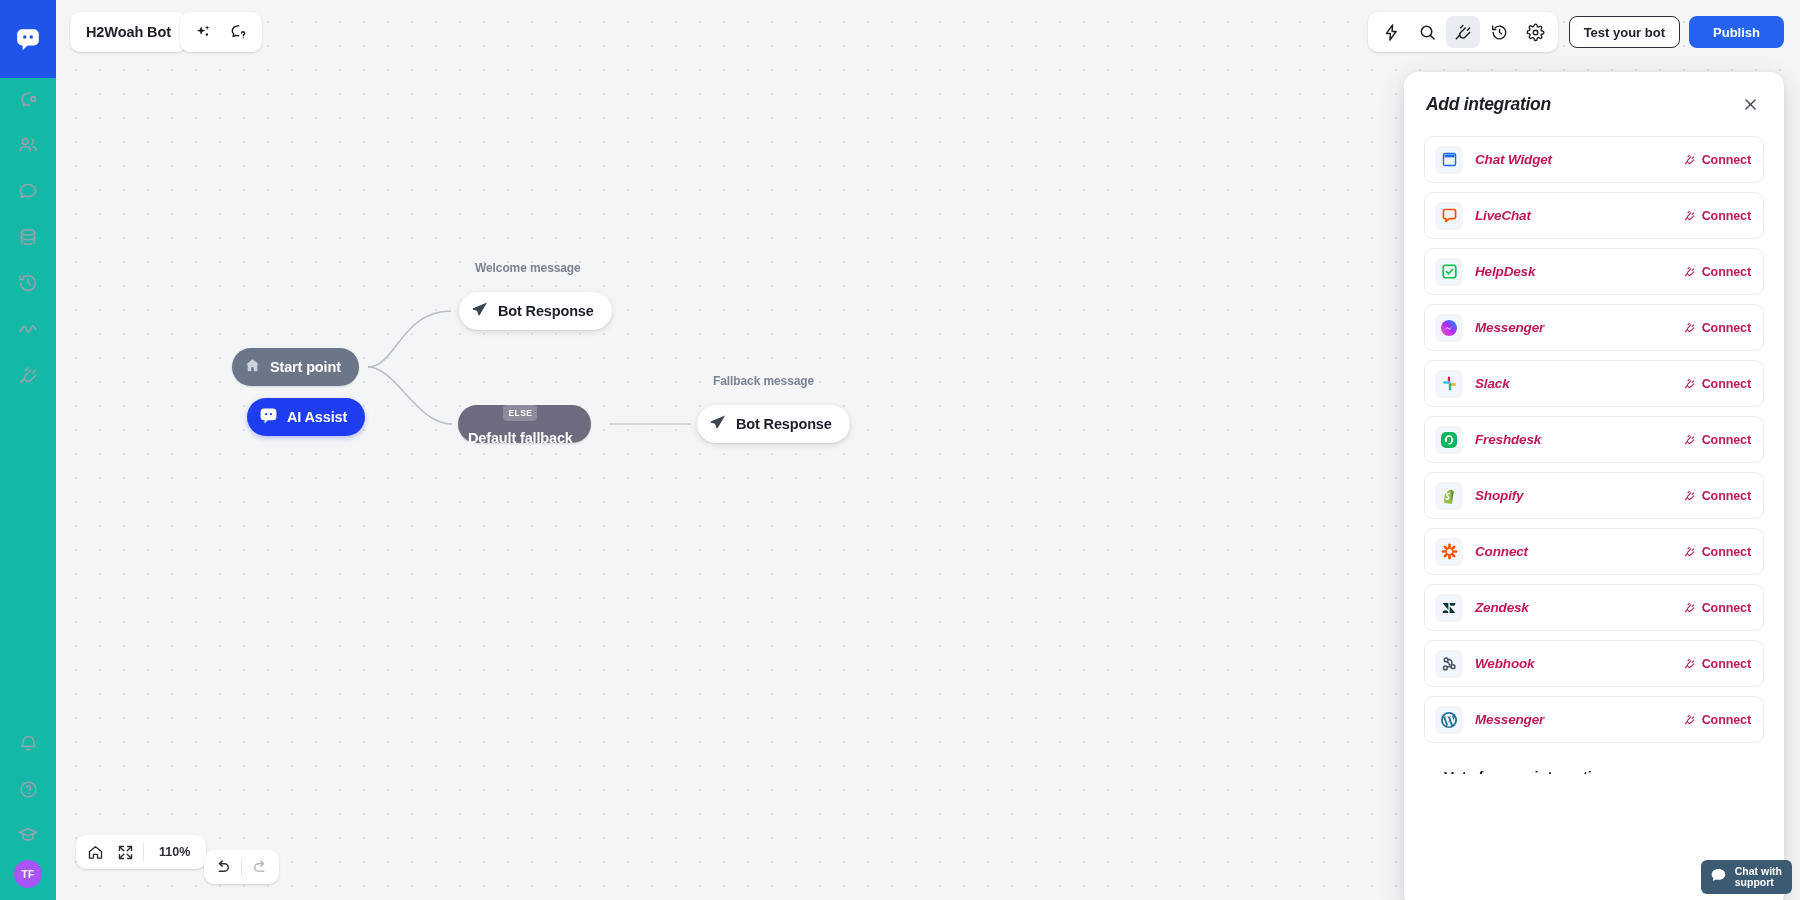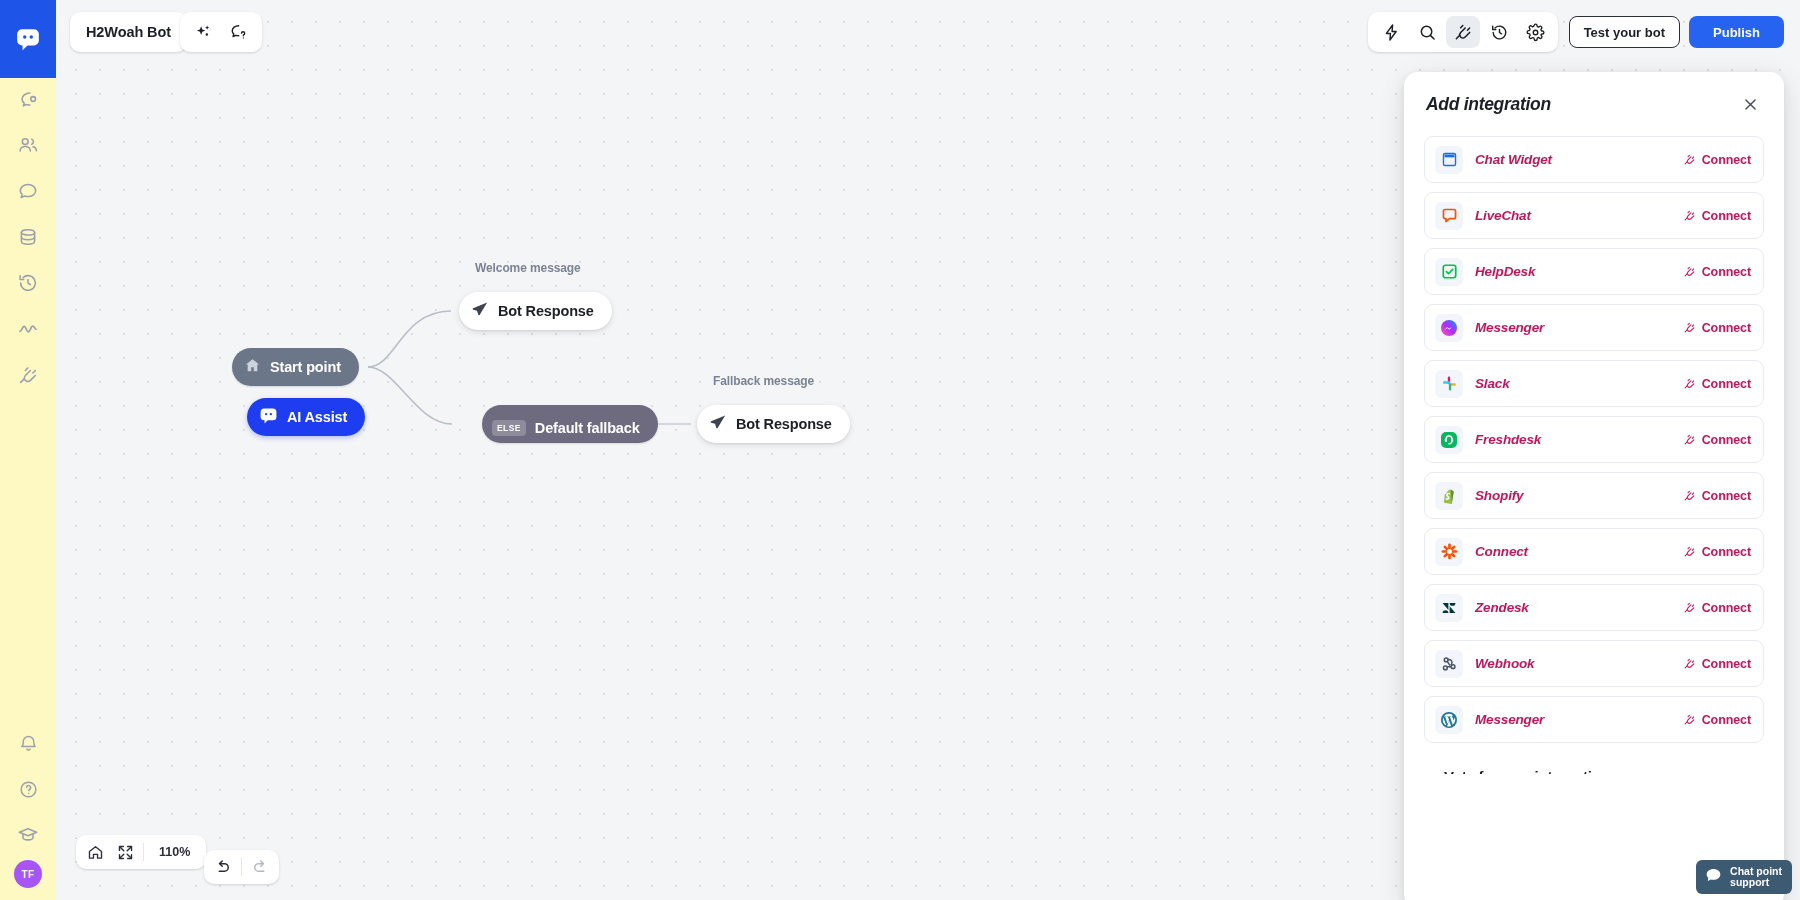--- a/index.html
+++ b/index.html
@@ -7,21 +7,21 @@
     width: 1800px; height: 900px;
     font-family: "Liberation Sans", sans-serif;
     overflow: hidden;
     background: #f4f5f6;
   }
   #app { position: relative; width: 1800px; height: 900px; }
 
   
   #rail {
     position: absolute; left: 0; top: 0; width: 56px; height: 900px;
-    background: #fef9c3; display: flex; flex-direction: column; align-items: center;
+    background: #14b8a6; display: flex; flex-direction: column; align-items: center;
     z-index: 40;
   }
   .rail-logo {
     width: 56px; height: 78px; background: #1e54e8;
     display: flex; align-items: center; justify-content: center;
   }
   .rail-item {
     width: 56px; height: 46px; display: flex; align-items: center; justify-content: center;
     color: #9aa1ad; cursor: pointer;
   }
@@ -82,22 +82,22 @@
 
   #node-start {
     left: 176px; top: 348px; height: 38px; background: #6b7689; color: #fff;
     box-shadow: 0 1px 2px rgba(16,24,40,.14);
   }
   #node-ai {
     left: 191px; top: 398px; height: 38px; background: #1e3df0; color: #fff;
     box-shadow: 0 2px 5px rgba(30,61,240,.30);
   }
   #node-fallback {
-    left: 426px; top: 405px; height: 38px; background: #6e6b80; color: #fff;
-    padding: 8px 18px 0 10px; box-shadow: 0 1px 2px rgba(16,24,40,.14);
+    left: 402px; top: 405px; height: 38px; background: #6e6b80; color: #fff;
+    padding: 0 18px 0 10px; box-shadow: 0 1px 2px rgba(16,24,40,.14); flex-direction: column;
   }
   #node-fallback .badge {
     font-size: 8.5px; font-weight: 800; letter-spacing: .4px;
     background: rgba(255,255,255,.22); color: #fff; border-radius: 4px; padding: 3px 5px;
   }
   .node-white {
     background: #fff; color: #1c1f26;
     box-shadow: 0 2px 6px rgba(16,24,40,.12), 0 1px 2px rgba(16,24,40,.07);
   }
   #node-resp1 { left: 403px; top: 292px; height: 38px; }
@@ -643,18 +643,18 @@
     </div>
   </div>
 
   <div id="support">
     <span>
       <svg width="19" height="19" viewBox="0 0 24 24" fill="#fff">
         <path d="M12 3.8c-4.8 0-8.6 3-8.6 6.8 0 1.7.8 3.3 2.1 4.5l-.7 3.7 3.9-1.9c1 .3 2.1.5 3.3.5 4.8 0 8.6-3 8.6-6.8S16.8 3.8 12 3.8z"></path>
       </svg>
     </span>
     <span>
-      <span class="t" style="display:block">Chat point</span>
+      <span class="t" style="display:block">Chat with</span>
       <span class="t" style="display:block">support</span>
     </span>
   </div>
 
 </div>
 
 </body></html>

